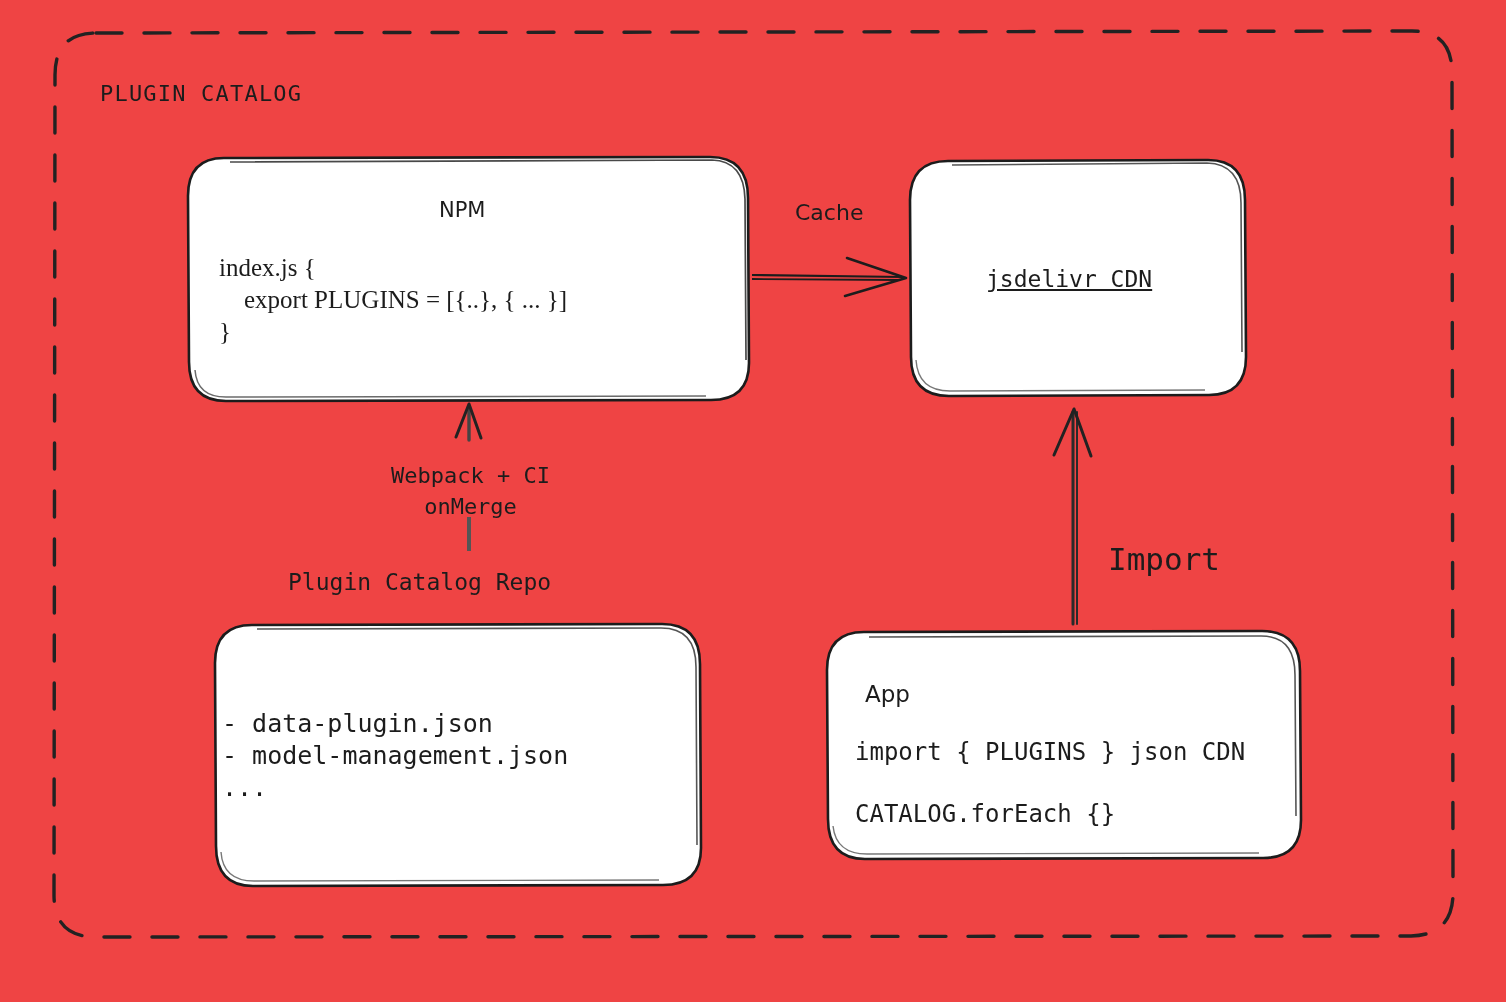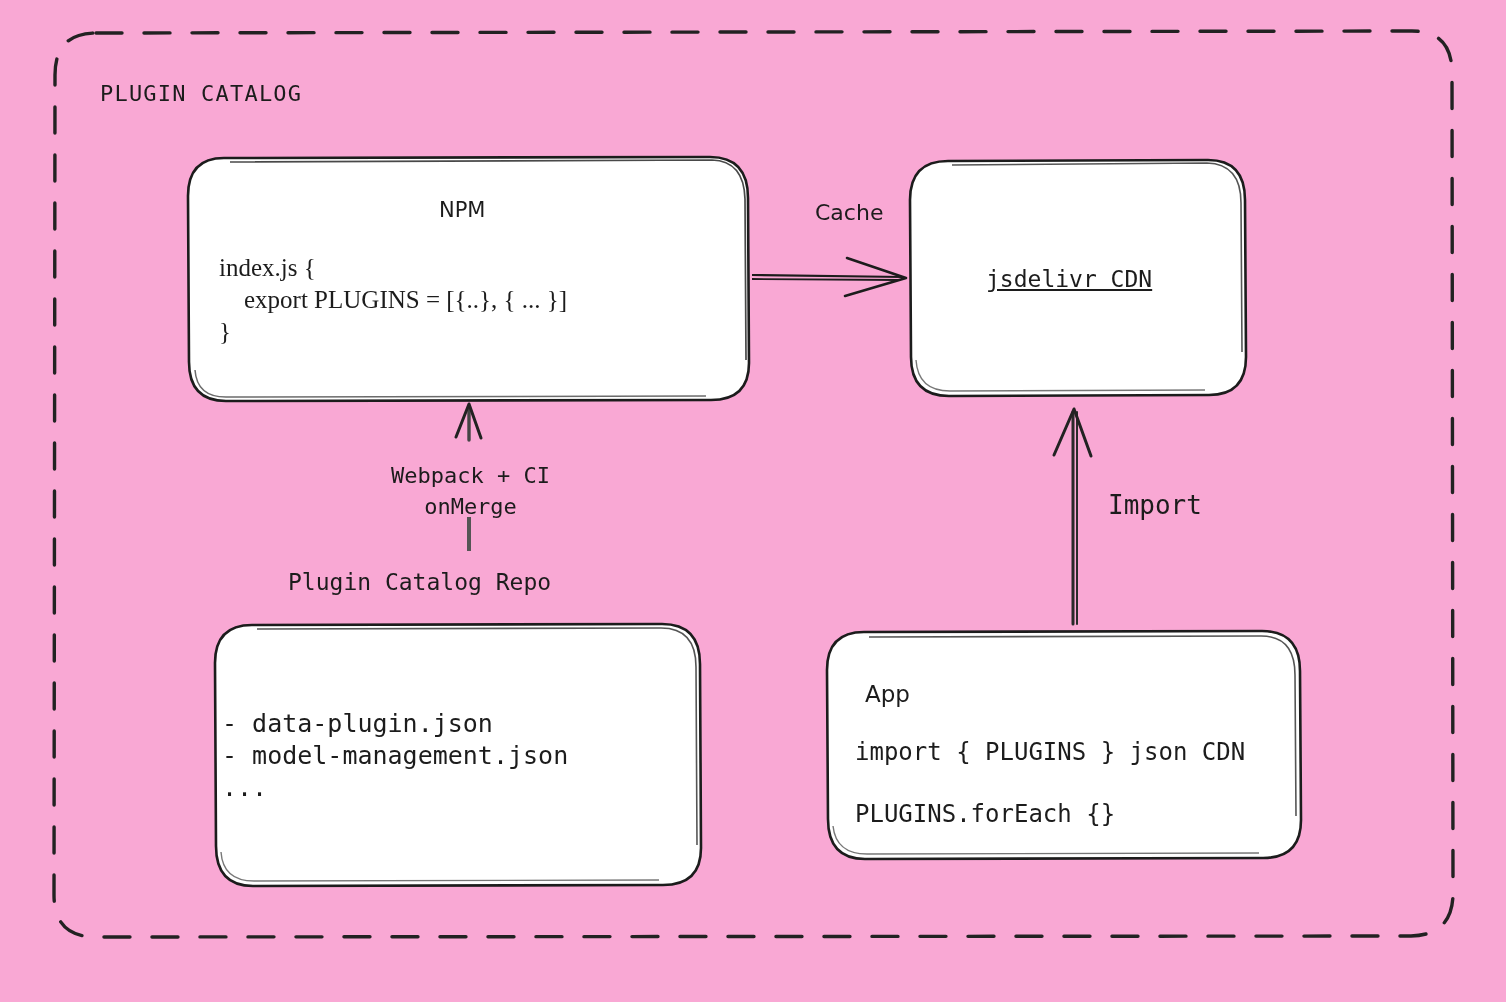--- a/index.html
+++ b/index.html
@@ -4,21 +4,21 @@
 <style>
   html, body {
     margin: 0;
     padding: 0;
     background: #ffffff;
   }
   #canvas {
     position: relative;
     width: 1506px;
     height: 1002px;
-    background: #f9a8d4;
+    background: #ef4444;
     overflow: hidden;
     font-family: "DejaVu Sans Mono", monospace;
     color: #1c1c1c;
   }
   svg.layer {
     position: absolute;
     left: 0;
     top: 0;
     width: 1506px;
     height: 1002px;
@@ -46,30 +46,30 @@
     left: 219px; top: 252px;
     font-size: 25px;
     line-height: 32px;
     font-family: Liberation Serif, serif;
   }
 
   
   #cdn-title { left: 986px; top: 266px; font-size: 23px; text-decoration: underline; }
 
   
-  #cache-label { left: 807px; top: 200px; font-size: 22px; }
+  #cache-label { left: 787px; top: 200px; font-size: 22px; }
   #webpack-label {
     left: 373px; top: 450px;
     font-size: 22px;
     line-height: 31px;
     text-align: center;
     width: 195px;
     margin-top: 10px;
   }
-  #import-label { left: 1108px; top: 490px; font-size: 26px; }
+  #import-label { left: 1108px; top: 541px; font-size: 31px; }
   #repo-label { left: 288px; top: 569px; font-size: 23px; }
 
   
   #repo-code {
     left: 222px; top: 708px;
     font-size: 25px;
     line-height: 32px;
   }
 
   
@@ -146,15 +146,15 @@
 onMerge</div>
   <div class="txt mono" id="import-label">Import</div>
 
   <div class="txt mono" id="repo-label">Plugin Catalog Repo</div>
   <div class="txt mono" id="repo-code">- data-plugin.json
 - model-management.json
 ...</div>
 
   <div class="txt sans" id="app-title">App</div>
   <div class="txt mono" id="app-code-1">import { PLUGINS } json CDN</div>
-  <div class="txt mono" id="app-code-2">PLUGINS.forEach {}</div>
+  <div class="txt mono" id="app-code-2">CATALOG.forEach {}</div>
 
 </div>
 
 </body></html>

